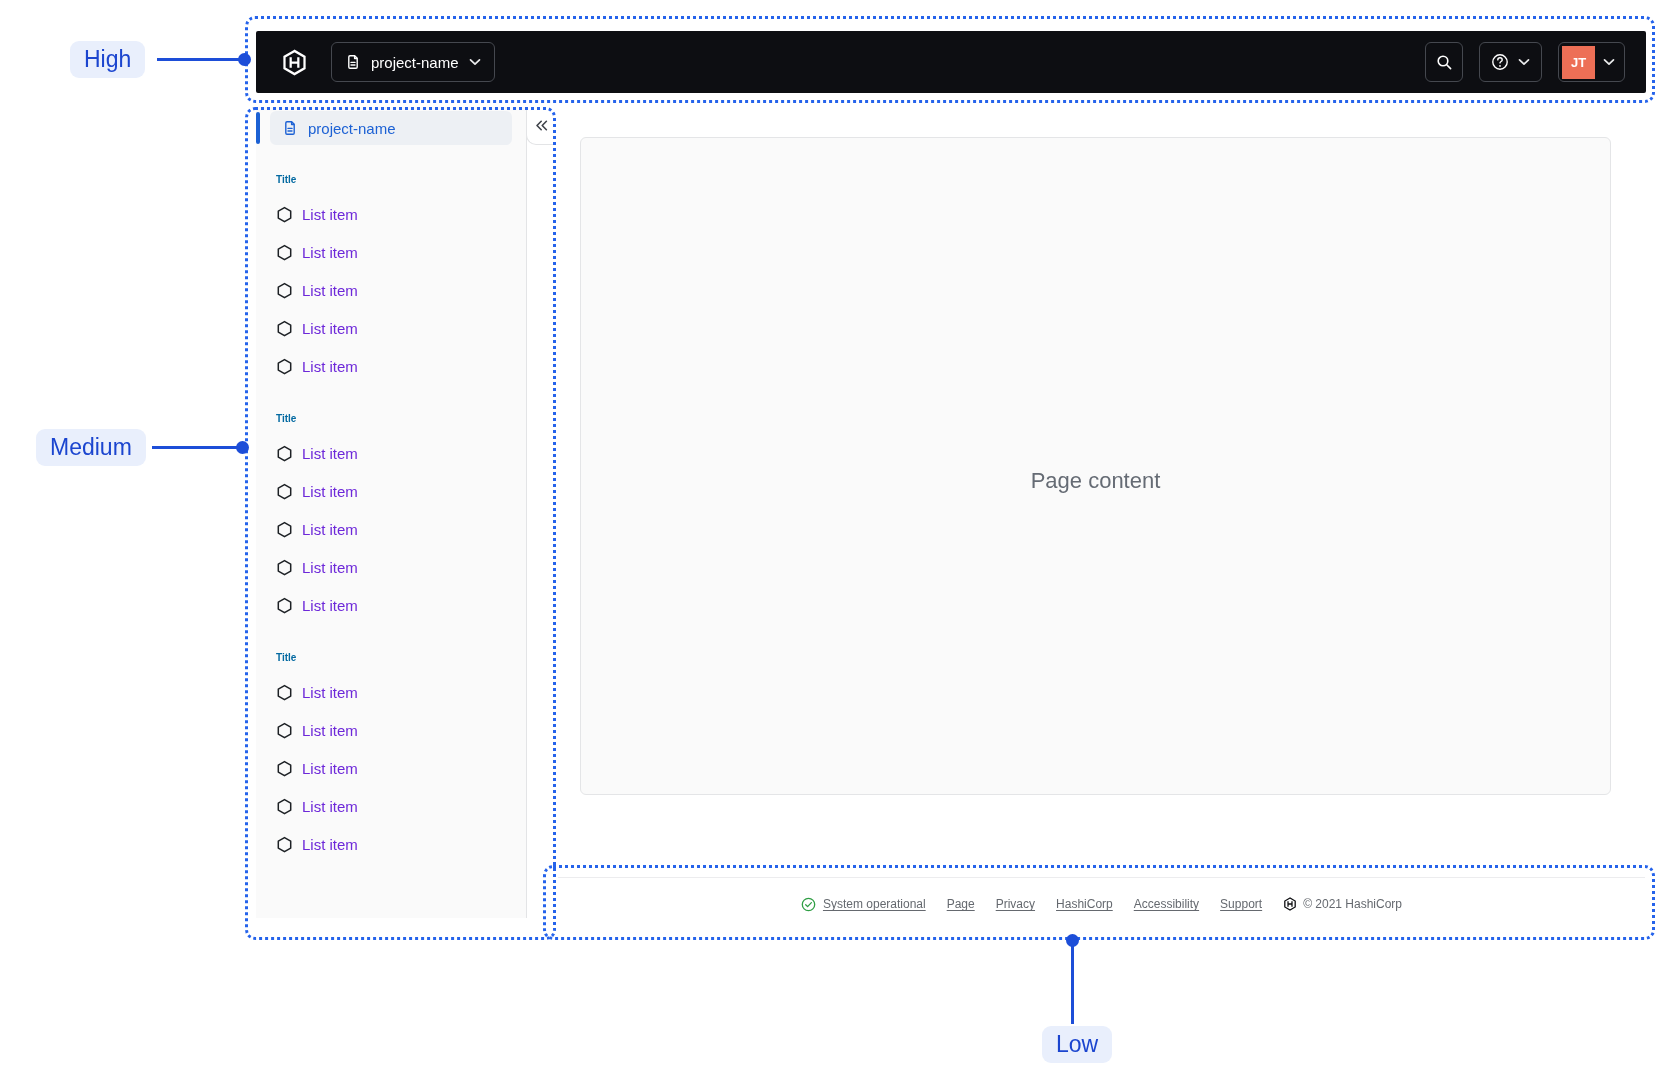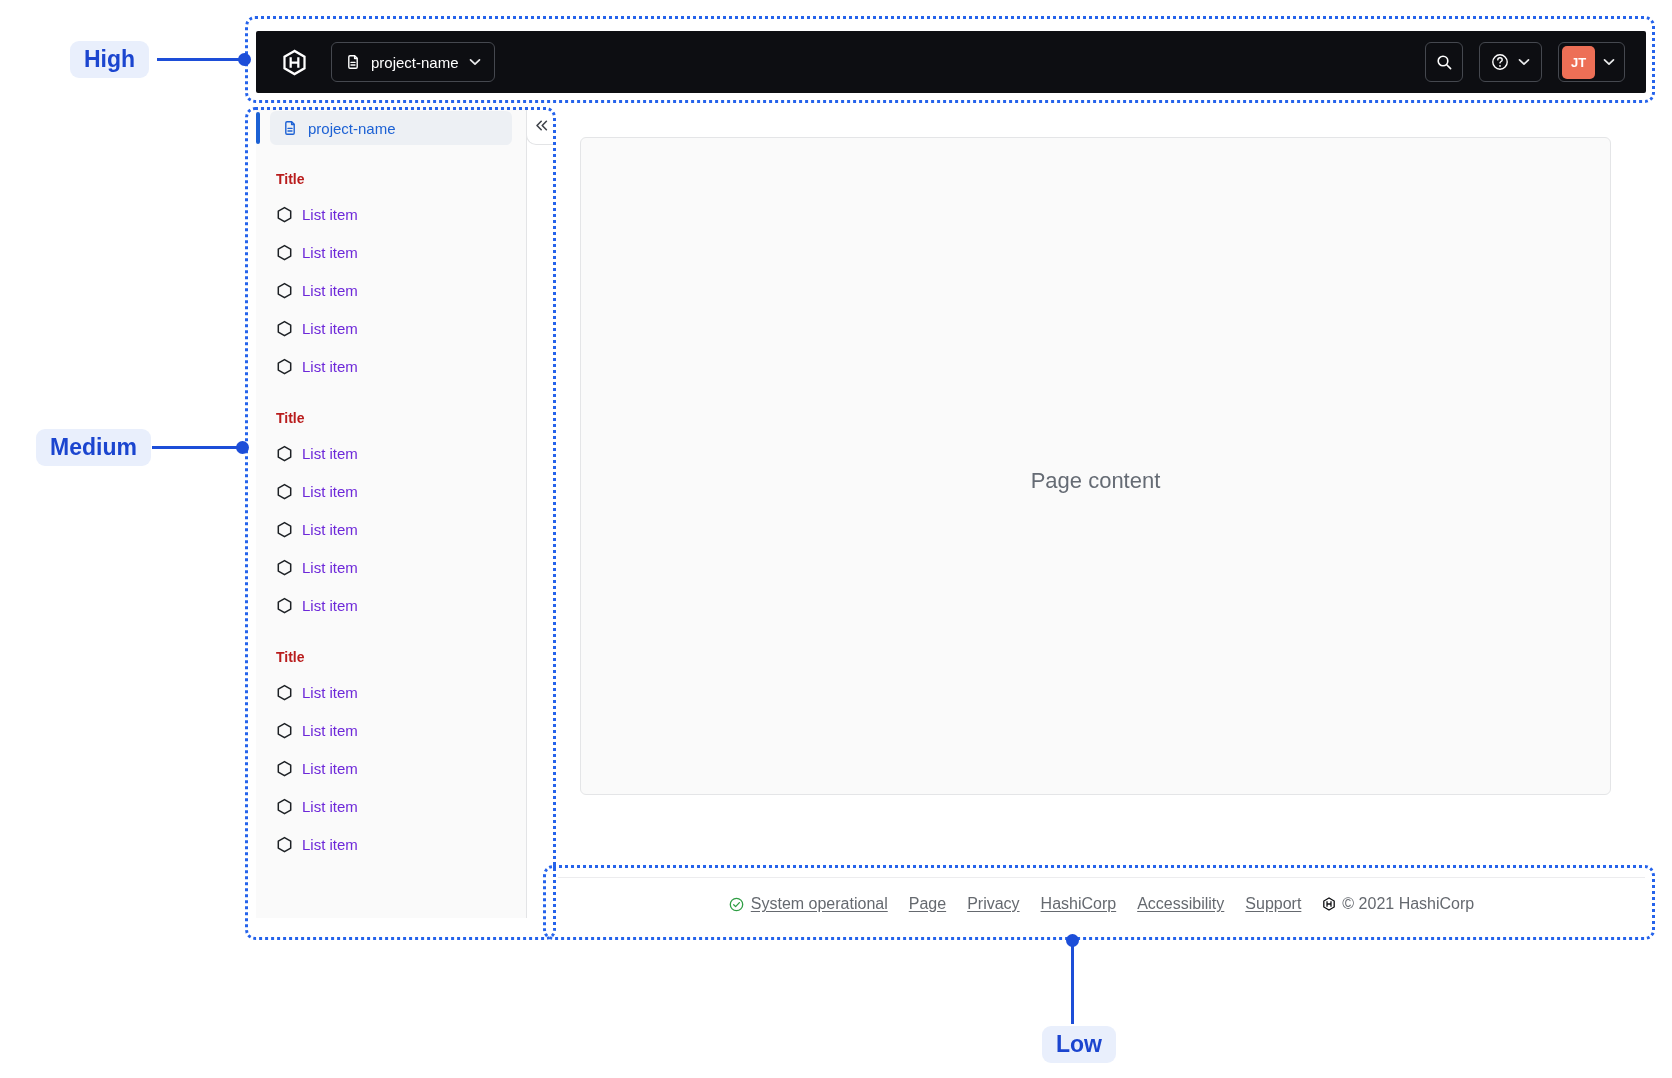--- a/index.html
+++ b/index.html
@@ -6,21 +6,21 @@
   html,body { background:#ffffff; }
   body {
     position:relative; width:1672px; height:1078px; overflow:hidden;
     font-family:"Liberation Sans", sans-serif;
   }
 
   
   .dotted { position:absolute; border:3px dotted #2563eb; border-radius:10px; pointer-events:none; z-index:40; }
   .pill {
     position:absolute; z-index:41; background:#e9effc; color:#1b45cf;
-    font-size:23px; font-weight:700; line-height:1.1; padding:6px 14px; border-radius:9px;
+    font-size:23px; font-weight:400; line-height:1.1; padding:6px 14px; border-radius:9px;
   }
   .conn { position:absolute; z-index:41; background:#1d4ed8; }
   .conn.h { height:3px; } .conn.v { width:3px; }
   .dot { position:absolute; z-index:42; width:13px; height:13px; border-radius:50%; background:#1d4ed8; }
 
   
   .navbar {
     position:absolute; left:256px; top:31px; width:1390px; height:62px;
     background:#0d0e12; border-radius:2px; display:flex; align-items:center;
     padding:0 21px 0 25px;
@@ -29,21 +29,21 @@
   .nav-btn {
     display:flex; align-items:center; height:40px; border:1px solid #45484f;
     border-radius:6px; background:transparent; color:#fff; cursor:pointer;
   }
   .project-btn { margin-left:23px; padding:0 13px; gap:10px; font-size:15px; font-weight:500; }
   .nav-right { margin-left:auto; display:flex; align-items:center; gap:16px; }
   .search-btn { width:38px; justify-content:center; }
   .help-btn { padding:0 11px; gap:9px; }
   .user-btn { padding:0 9px 0 3px; gap:8px; }
   .avatar {
-    width:33px; height:33px; border-radius:5px; background:#ed6f56; color:#fff;
+    width:33px; height:33px; border-radius:0; background:#ed6f56; color:#fff;
     font-size:13px; font-weight:700; display:flex; align-items:center; justify-content:center;
   }
 
   
   .sidebar {
     position:absolute; left:256px; top:107px; width:271px; height:811px;
     background:#fafafa; border-right:1px solid #e3e4e6; padding-top:4px;
   }
   .active-item {
     margin:0 14px; height:34px; background:#edf0f4; border-radius:6px;
@@ -53,42 +53,42 @@
   .indicator { position:absolute; left:0; top:5px; width:4px; height:32px; background:#1c61d4; border-radius:3px; }
   .collapse-tab {
     position:absolute; left:526px; top:107px; width:30px; height:38px; background:#fff;
     border-left:1px solid #e3e4e6; border-bottom:1px solid #e3e4e6; border-bottom-left-radius:10px;
     display:flex; align-items:center; justify-content:center; cursor:pointer; color:#3f434a;
   }
   .side-section { margin-top:23px; }
   .side-section.first { margin-top:24px; }
   .side-title {
     height:20px; display:flex; align-items:center; padding-left:20px; margin-bottom:6px;
-    font-size:14px; font-weight:600; color:#b91c1c;
+    font-size:10px; font-weight:600; color:#0369a1;
   }
   .side-item {
     height:38px; display:flex; align-items:center; gap:9px; padding-left:20px;
     font-size:15px; color:#6d28d9; cursor:pointer;
   }
   .side-item svg { flex:none; }
 
   
   .main-panel {
     position:absolute; left:580px; top:137px; width:1031px; height:658px;
     background:#fafafa; border:1px solid #e4e5e7; border-radius:6px;
     display:flex; align-items:center; justify-content:center;
   }
   .main-ph { font-size:22px; color:#656b74;margin-top:29px; }
 
   
   .footer-divider { position:absolute; left:558px; top:877px; width:1087px; height:1px; background:#ececee; }
   .footer-row {
     position:absolute; left:558px; top:889px; width:1087px; height:30px;
     display:flex; align-items:center; justify-content:center; gap:21px;
-    font-size:16px; color:#65696f;
+    font-size:12px; color:#65696f;
   }
   .f-link { color:#65696f; text-decoration:underline; text-underline-offset:2px; cursor:pointer; }
   .f-status { display:flex; align-items:center; gap:7px; }
   .f-copy { display:flex; align-items:center; gap:6px; }
 </style>
 </head>
 <body>
 
 
 

